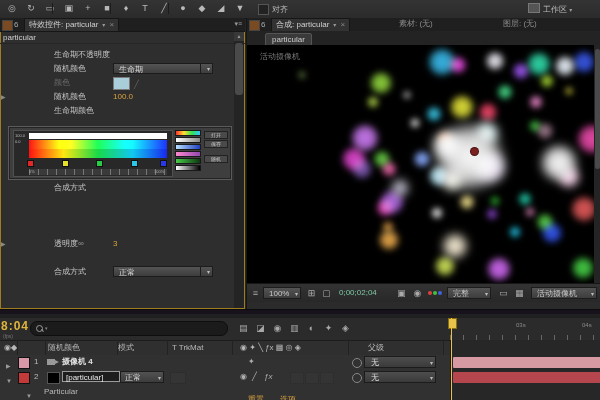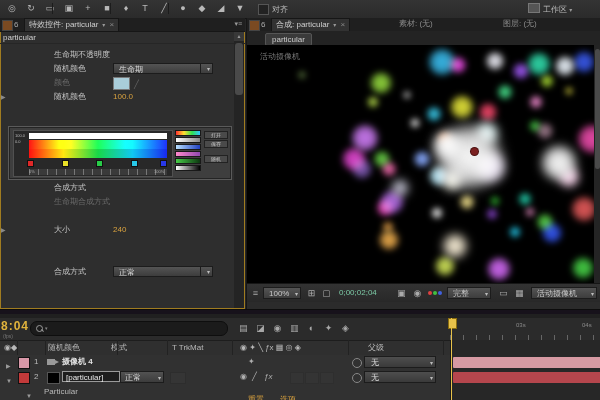--- a/index.html
+++ b/index.html
@@ -170,20 +170,23 @@
     <div class="erow" style="top:58px">
       <span class="elabel dim">颜色</span>
       <span class="swatch" style="opacity:.85"></span>
       <span class="dropper">╱</span>
     </div>
     <div class="erow" style="top:72px">
       <span class="twirl">▶</span>
       <span class="elabel">随机颜色</span>
       <span class="eval">100.0</span>
     </div>
+    <div class="erow" style="top:86px">
+      <span class="elabel">生命期颜色</span>
+    </div>
 
     <div id="gradw">
       <div id="gmain">
         <span class="galpha-lbl" style="top:2px">100.0</span>
         <span class="galpha-lbl" style="top:8px">0.0</span>
         <div id="galpha"></div>
         <div id="gramp" style="background: linear-gradient(to right, rgb(255, 16, 16), rgb(255, 232, 16), rgb(24, 216, 72), rgb(16, 200, 240), rgb(24, 40, 240));"></div>
         <div id="gramp2" class="ni" style="background: linear-gradient(to right, rgb(255, 16, 16), rgb(255, 232, 16), rgb(24, 216, 72), rgb(16, 200, 240), rgb(24, 40, 240));"></div>
         <div id="gstops">
             <div class="gstop" style="left: 1px; background: rgb(224, 40, 40);"></div>
@@ -207,27 +210,25 @@
       <div id="gbtns">
         <div class="gbtn" style="top:0">打开</div>
         <div class="gbtn" style="top:9px">保存</div>
         <div class="gbtn" style="top:24px">随机</div>
       </div>
     </div>
 
     <div class="erow" style="top:163px">
       <span class="elabel">合成方式</span>
     </div>
-    <div class="erow" style="top:177px">
-      <span class="elabel dim">生命期合成方式</span>
-    </div>
-    <div class="erow" style="top:205px">
+    <div class="erow" style="top:219px">
       <span class="twirl">▶</span>
-      <span class="elabel">大小</span>
-      <span class="eval">240</span>
+      <span class="elabel">透明度</span>
+      <span class="chain">∞</span>
+      <span class="eval">3</span>
     </div>
     <div class="erow" style="top:247px">
       <span class="elabel">合成方式</span>
       <span class="dd"><span>正常</span><span class="ddsep"></span></span>
     </div>
 
     <div class="vsb" style="right:1px;top:14px;width:10px;height:276px">
       <div class="sbarr" style="top:0">▲</div>
       <div class="sbthumb" style="top:11px;height:52px"></div>
     </div>
@@ -352,21 +353,21 @@
     <div id="tl-ruler">
       <div class="ticks"></div>
       <span class="rlbl" style="left:66px">03s</span>
       <span class="rlbl" style="left:132px">04s</span>
     </div>
 
     <div id="tl-head">
       <span class="hcell" style="left:4px">◉◆</span>
       <span class="hcell" style="left:34px"></span>
       <span class="hcell" style="left:48px">随机颜色</span>
-      <span class="hcell" style="left:111px">模式</span>
+      <span class="hcell" style="left:118px">模式</span>
       <span class="hcell" style="left:172px">T TrkMat</span>
       <span class="hcell" id="swhead" style="left:240px">◉ ✦ ╲ ƒx ▦ ◎ ◈</span>
       <span class="hcell" style="left:368px">父级</span>
     </div>
     <div class="colsep" style="left:17px"></div>
     <div class="colsep" style="left:45px"></div>
     <div class="colsep" style="left:117px"></div>
     <div class="colsep" style="left:167px"></div>
     <div class="colsep" style="left:232px"></div>
     <div class="colsep" style="left:348px"></div>

